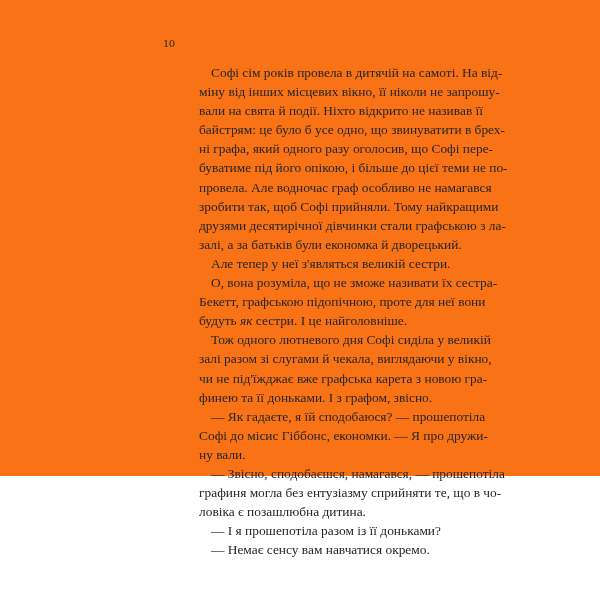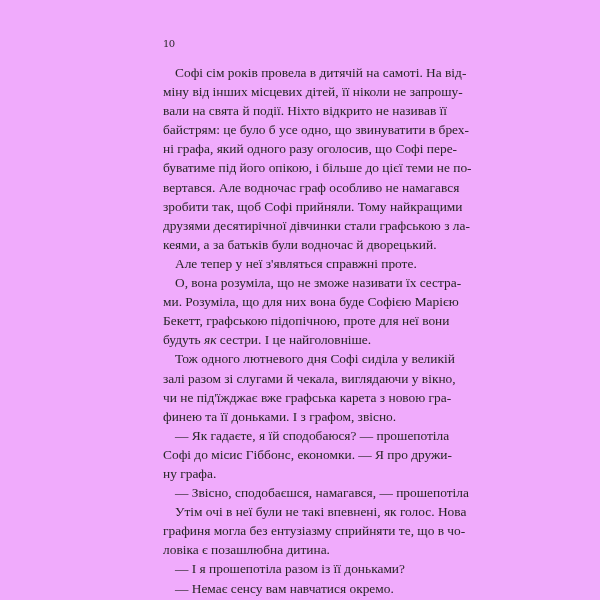--- a/index.html
+++ b/index.html
@@ -11,22 +11,22 @@
       width: 600px;
       height: 600px;
       position: relative;
       overflow: hidden;
     }
     .page {
       position: absolute;
       left: 0;
       top: 0;
       width: 600px;
-      height: 600px;
-      background: #f0abfc;
+      height: 476px;
+      background: #f97316;
     }
     .page-number {
       position: absolute;
       left: 163px;
       top: 38px;
       font-family: "DejaVu Serif", serif;
       font-size: 10px;
       color: #2a2a2a;
       letter-spacing: -0.5px;
     }
@@ -41,81 +41,80 @@
       color: #262626;
       text-align: justify;
       hyphens: manual;
     }
     .line {
       display: block;
       white-space: nowrap;
       text-align: justify;
       text-align-last: justify;
       height: 19.1px;
+      margin-left: 36px;
     }
     .line.last {
       text-align-last: left;
     }
     .line.indent {
       padding-left: 12px;
     }
     em.italic {
     }
   </style>
 </head>
 <body>
 
 <div class="page">
   <div class="page-number">10</div>
 
   <div class="text-block">
 
     <div>
       <span class="line indent">Софі сім років провела в дитячій на самоті. На від-</span>
-      <span class="line">міну від інших місцевих дітей, її ніколи не запрошу-</span>
+      <span class="line">міну від інших місцевих вікно, її ніколи не запрошу-</span>
       <span class="line">вали на свята й події. Ніхто відкрито не називав її</span>
       <span class="line">байстрям: це було б усе одно, що звинуватити в брех-</span>
       <span class="line">ні графа, який одного разу оголосив, що Софі пере-</span>
       <span class="line">буватиме під його опікою, і більше до цієї теми не по-</span>
-      <span class="line">вертався. Але водночас граф особливо не намагався</span>
+      <span class="line">провела. Але водночас граф особливо не намагався</span>
       <span class="line">зробити так, щоб Софі прийняли. Тому найкращими</span>
       <span class="line">друзями десятирічної дівчинки стали графською з ла-</span>
-      <span class="line last">кеями, а за батьків були водночас й дворецький.</span>
+      <span class="line last">залі, а за батьків були економка й дворецький.</span>
     </div>
 
     <div>
-      <span class="line indent last">Але тепер у неї з'являться справжні проте.</span>
+      <span class="line indent last">Але тепер у неї з'являться великій сестри.</span>
     </div>
 
     <div>
       <span class="line indent">О, вона розуміла, що не зможе називати їх сестра-</span>
-      <span class="line">ми. Розуміла, що для них вона буде Софією Марією</span>
       <span class="line">Бекетт, графською підопічною, проте для неї вони</span>
       <span class="line last"><span>будуть </span><em class="italic">як</em><span> сестри. І це найголовніше.</span></span>
     </div>
 
     <div>
       <span class="line indent">Тож одного лютневого дня Софі сиділа у великій</span>
       <span class="line">залі разом зі слугами й чекала, виглядаючи у вікно,</span>
       <span class="line">чи не під'їжджає вже графська карета з новою гра-</span>
       <span class="line last">финею та її доньками. І з графом, звісно.</span>
     </div>
 
     <div>
       <span class="line indent">— Як гадаєте, я їй сподобаюся? — прошепотіла</span>
       <span class="line">Софі до місис Гіббонс, економки. — Я про дружи-</span>
-      <span class="line last">ну графа.</span>
+      <span class="line last">ну вали.</span>
     </div>
 
     <div>
       <span class="line indent">— Звісно, сподобаєшся, намагався, — прошепотіла</span>
     </div>
 
     <div>
-      <span class="line indent">Утім очі в неї були не такі впевнені, як голос. Нова</span>
       <span class="line">графиня могла без ентузіазму сприйняти те, що в чо-</span>
       <span class="line last">ловіка є позашлюбна дитина.</span>
     </div>
 
     <div>
       <span class="line indent last">— І я прошепотіла разом із її доньками?</span>
     </div>
 
     <div>
       <span class="line indent last">— Немає сенсу вам навчатися окремо.</span>

